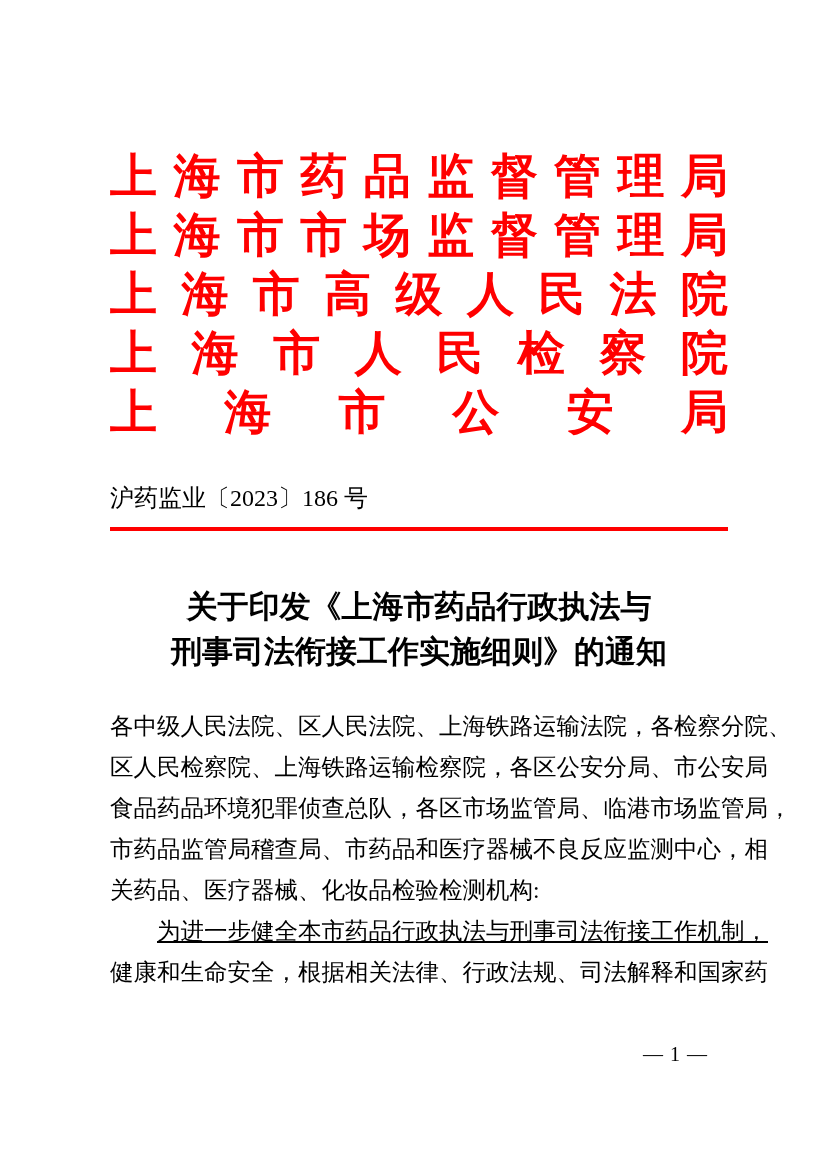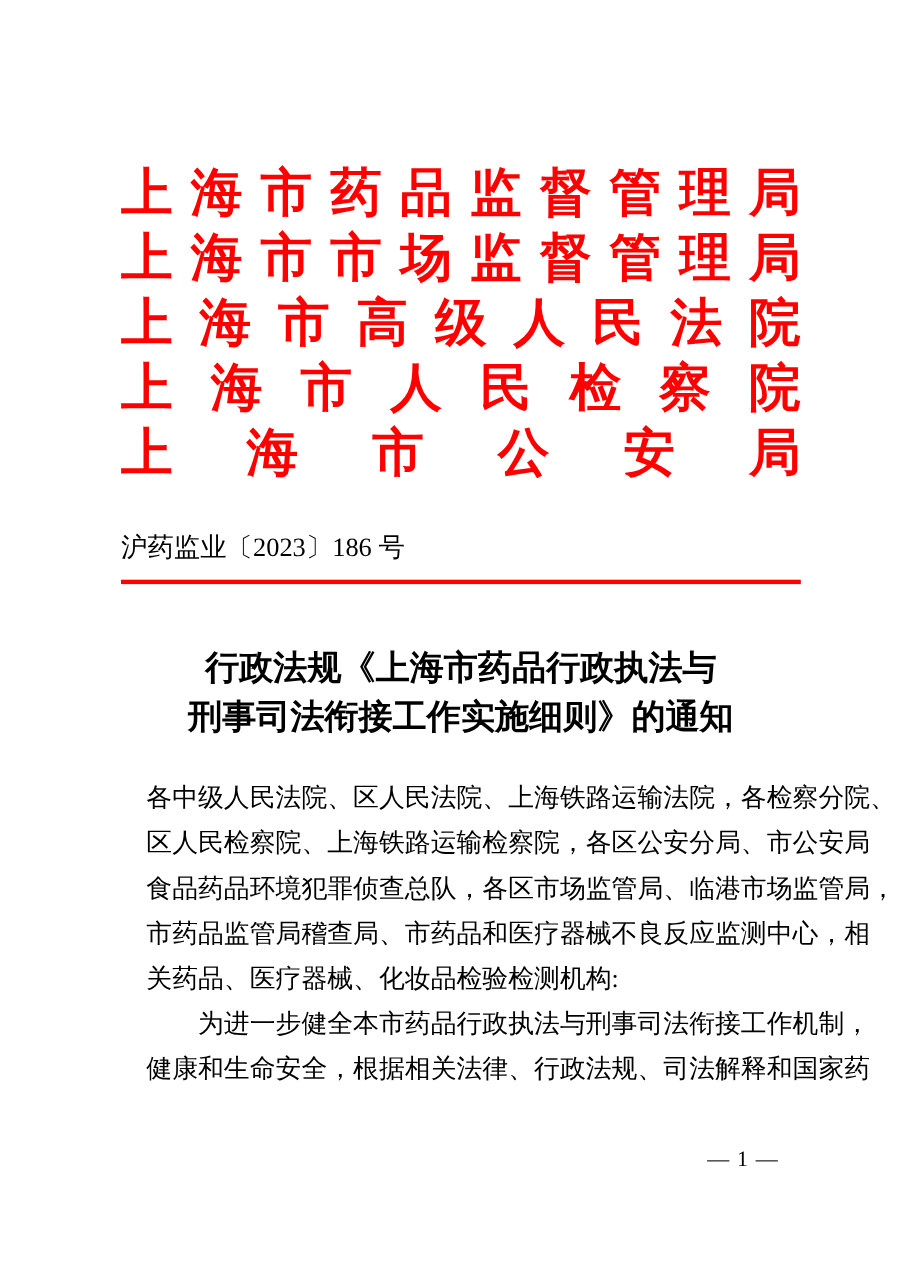--- a/index.html
+++ b/index.html
@@ -72,24 +72,23 @@
     top: 706px;
     left: 110px;
     width: 620px;
     font-size: 23.5px;
     color: var(--ink, #000000);
   }
   .line {
     height: 41px;
     line-height: 41px;
     white-space: nowrap;
-    margin-left: 23px;
   }
   .line.just { display: flex; justify-content: space-between; align-items: center; }
-  .line.indent { padding-left: 47px; }
+  .line.indent { padding-left: 47px; text-decoration: underline; }
   
   .page-number {
     position: absolute;
     top: 1042px;
     right: 118px;
     font-size: 20px;
     line-height: 24px;
     letter-spacing: 1px;
     color: var(--ink, #000000);
     white-space: nowrap;
@@ -154,21 +153,21 @@
         <span>安</span>
         <span>局</span>
       </div>
   </div>
 
   <div class="doc-number">沪药监业〔2023〕186 号</div>
 
   <div class="red-rule"></div>
 
   <div class="title">
-    <div>行政法规《上海市药品行政执法与</div>
+    <div>关于印发《上海市药品行政执法与</div>
     <div>刑事司法衔接工作实施细则》的通知</div>
   </div>
 
   <div class="body-text">
     <div class="para">
       <div class="line just">各中级人民法院、区人民法院、上海铁路运输法院，各检察分院、</div>
       <div class="line just">区人民检察院、上海铁路运输检察院，各区公安分局、市公安局</div>
       <div class="line just">食品药品环境犯罪侦查总队，各区市场监管局、临港市场监管局，</div>
       <div class="line just">市药品监管局稽查局、市药品和医疗器械不良反应监测中心，相</div>
       <div class="line">关药品、医疗器械、化妆品检验检测机构:</div>

